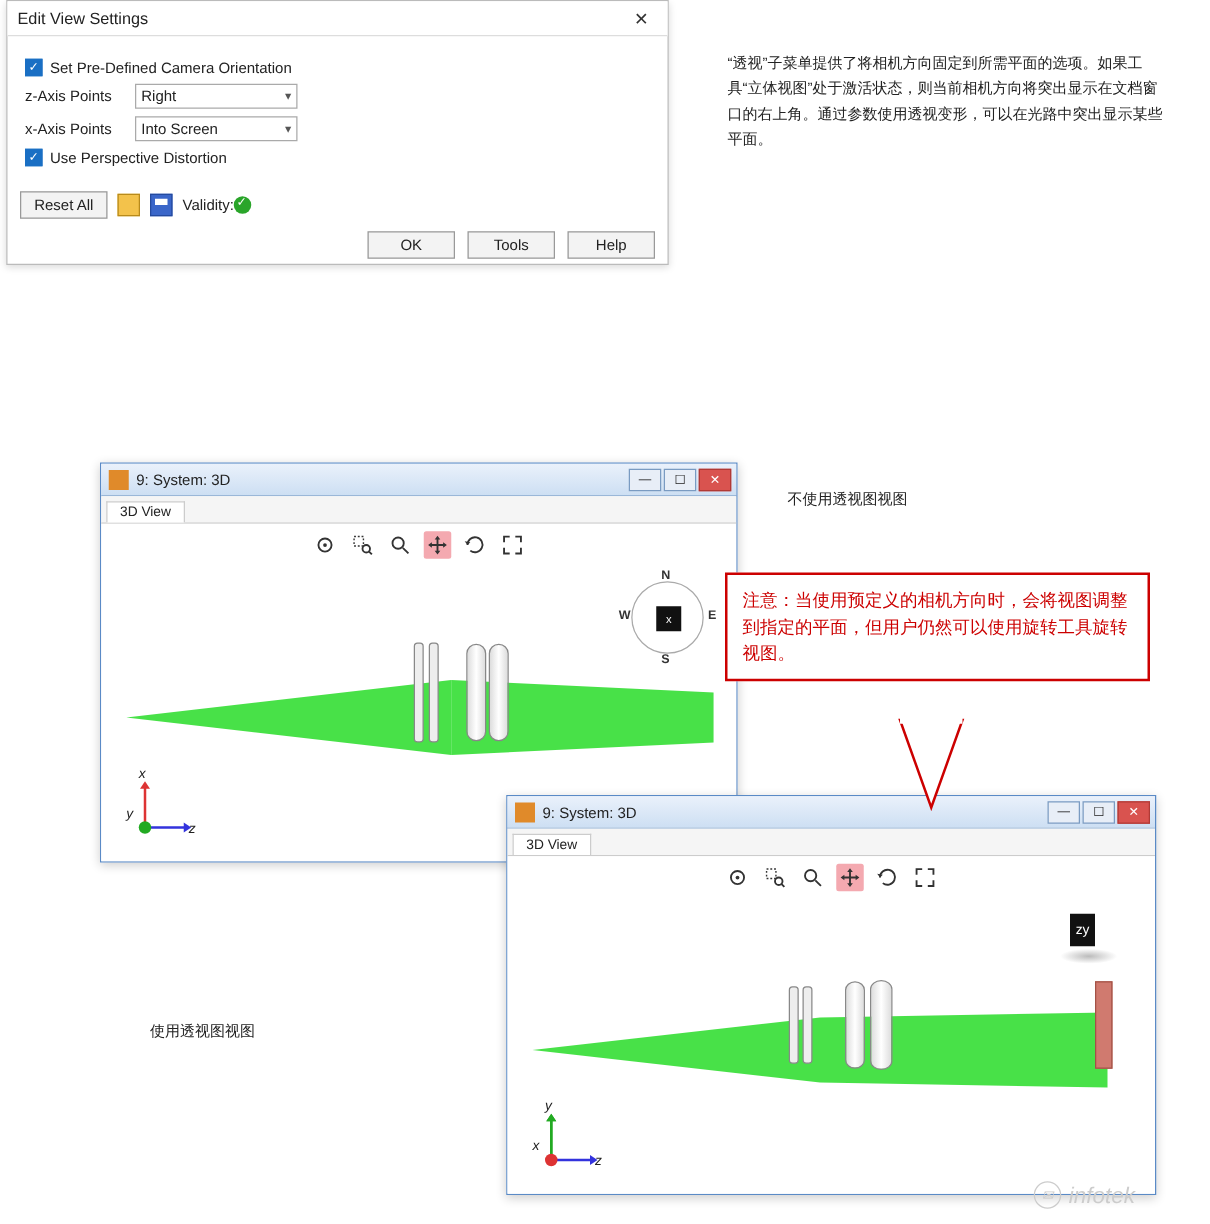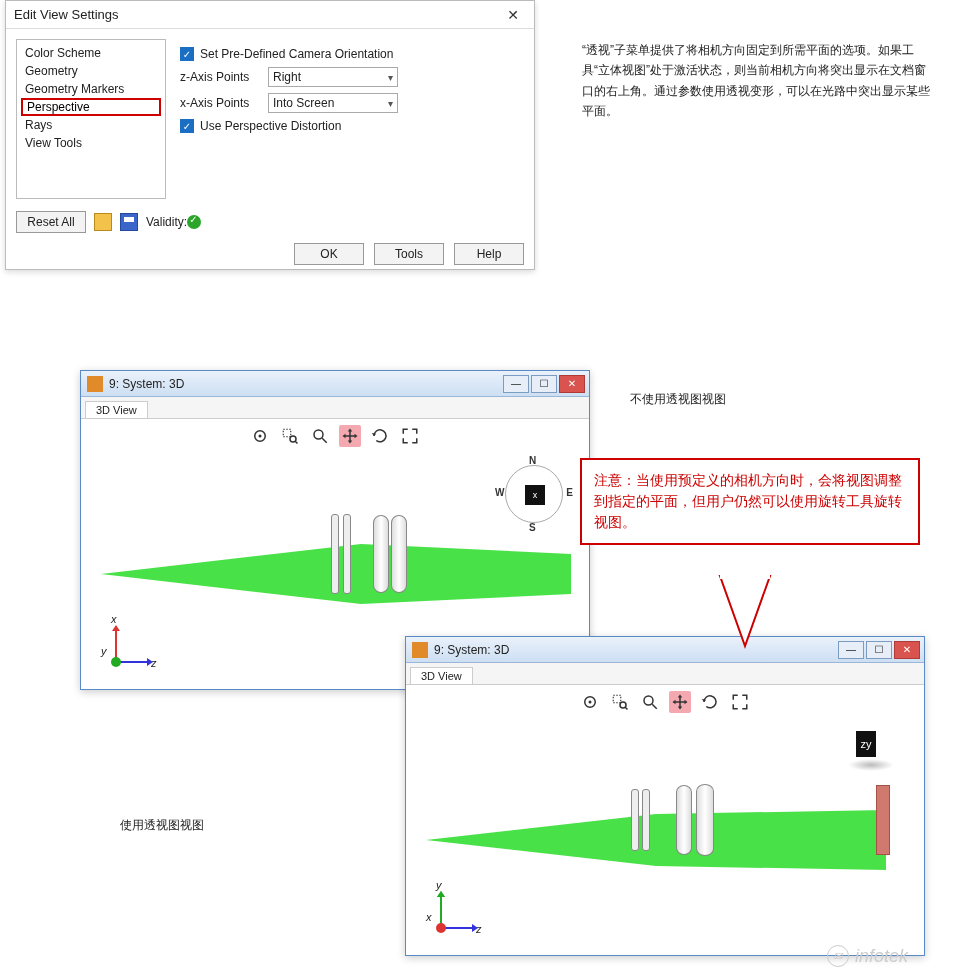--- a/index.html
+++ b/index.html
@@ -159,28 +159,20 @@
 </style>
 </head>
 <body>
 
 <div class="dialog">
   <div class="title-bar">
     <span class="t">Edit View Settings</span>
     <div class="close-x">✕</div>
   </div>
   <div class="dlg-body">
-    <div class="cat-list">
-      <div class="cat-item">Color Scheme</div>
-      <div class="cat-item">Geometry</div>
-      <div class="cat-item">Geometry Markers</div>
-      <div class="cat-item sel">Perspective</div>
-      <div class="cat-item">Rays</div>
-      <div class="cat-item">View Tools</div>
-    </div>
     <div class="settings">
       <div class="chk-row">
         <div class="chk">✓</div>
         <span>Set Pre-Defined Camera Orientation</span>
       </div>
       <div class="sel-row">
         <span class="lbl">z-Axis Points</span>
         <div class="dropdown">
           <span>Right</span>
           <span class="chev">▾</span>

